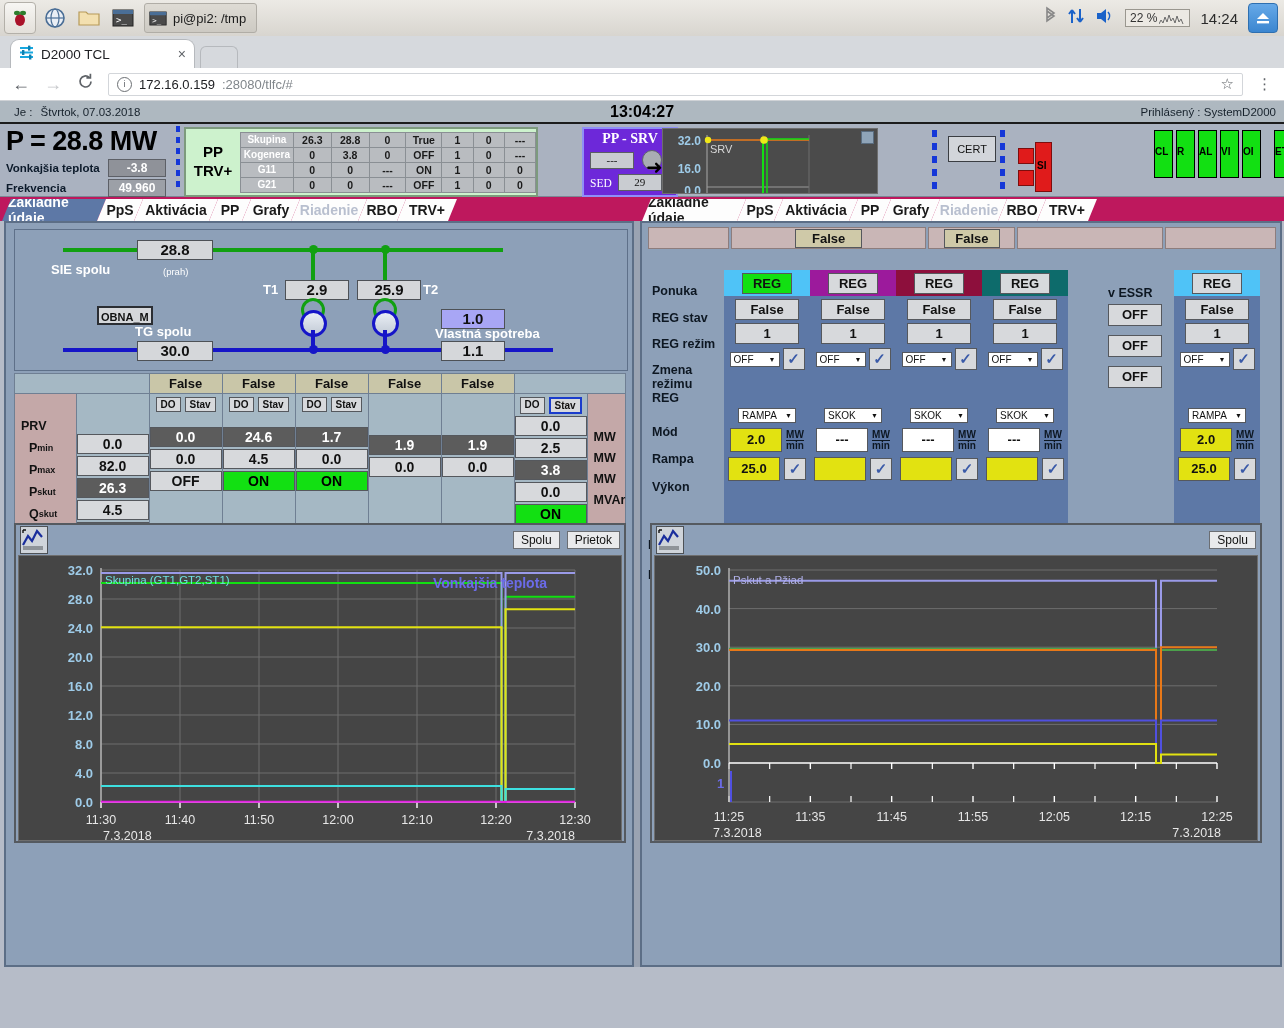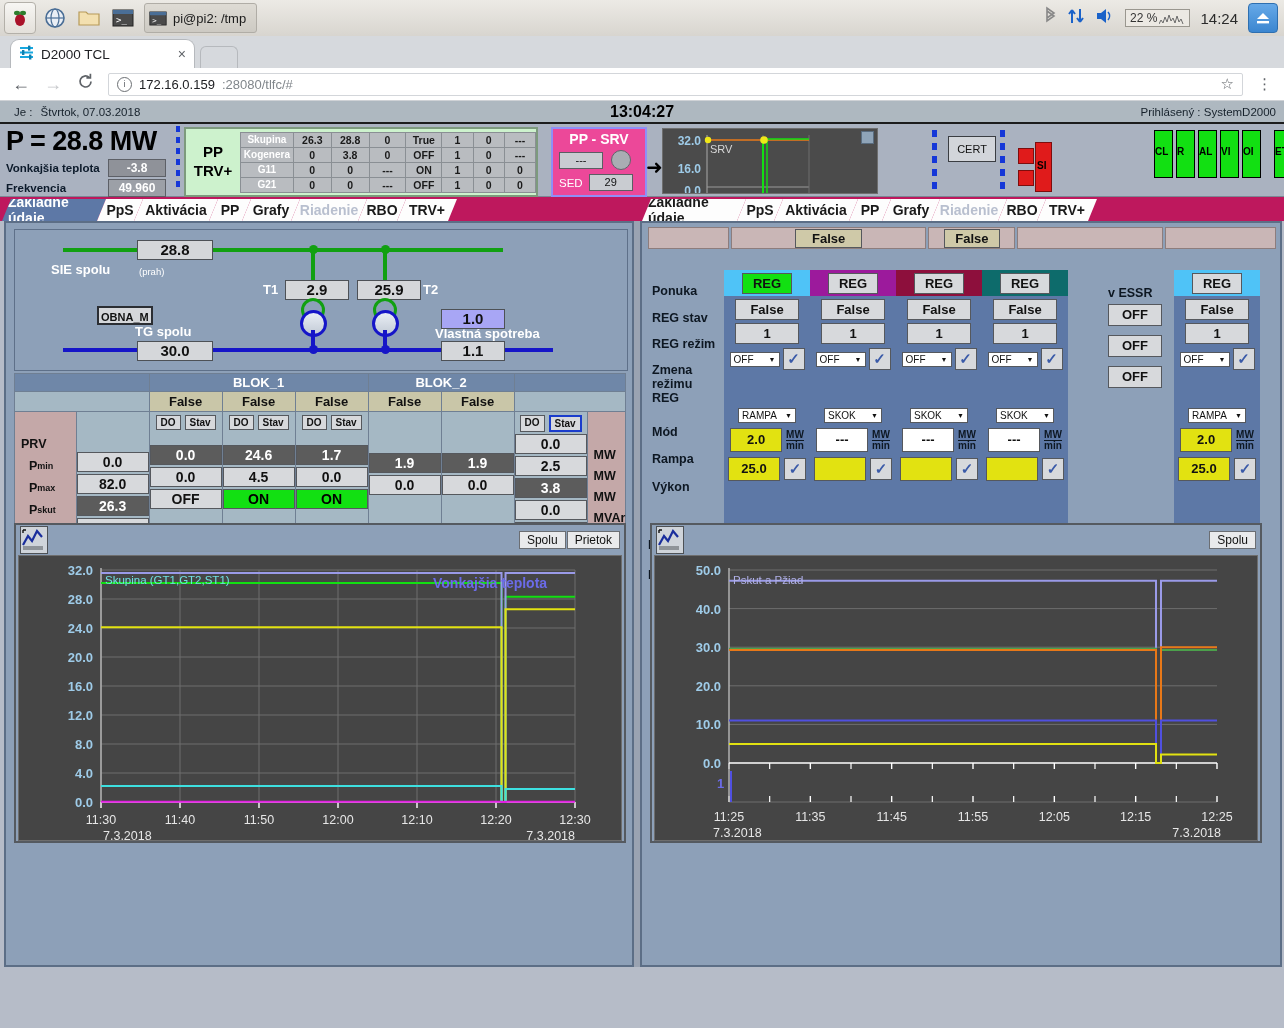--- a/index.html
+++ b/index.html
@@ -86,22 +86,22 @@
   #pptrv td{border:1px solid #8a8f94;font-size:10.5px;font-weight:bold;text-align:center;
     height:14px;padding:0 2px;color:#1a1a1a;background:#b9bcc0;}
   #pptrv td.rowhdr{color:#fff;width:48px;font-size:10px;}
   td.c-teal{background:#0d6b6b;}
   td.c-pur{background:#8a0d8a;}
   td.c-mar{background:#8a0d3c;}
   td.g-dark{background:#12c412;color:#000;}
   td.g-light{background:#98ec98;color:#000;}
   td.w-cell{background:#c3c6ca;}
 
-  #ppsrv{position:absolute;left:551px;top:3px;width:92px;height:66px;background:#ec4899;
-    border:2px solid #8f8ff7;color:#fff;}
+  #ppsrv{position:absolute;left:582px;top:3px;width:92px;height:66px;background:#6d28d9;
+    border:2px solid #8f8ff7;color:#fff;font-family:Liberation Serif, serif;}
   #ppsrv .ttl{text-align:center;font-size:14px;font-weight:bold;padding-top:2px;}
   #ppsrv .r{display:flex;align-items:center;gap:8px;padding:3px 6px 0 6px;}
   #ppsrv .dash{background:#c9ccd1;border:1px solid #5b5e63;color:#111;font-size:11px;
     width:42px;text-align:center;height:15px;line-height:15px;}
   #ppsrv .circ{width:18px;height:18px;border-radius:50%;background:#a9adb3;border:1px solid #60646a;}
   #ppsrv .r2{display:flex;align-items:center;gap:6px;padding:4px 6px 0 6px;}
   #ppsrv .sed{font-size:11.5px;}
   #ppsrv .num{background:#c9ccd1;border:1px solid #5b5e63;color:#111;font-size:11px;
     width:42px;text-align:center;height:15px;line-height:15px;}
   .arrow-r{position:absolute;left:646px;top:33px;font-size:20px;color:#000;line-height:1;}
@@ -145,21 +145,21 @@
   #leftpanel{position:absolute;left:4px;top:0;width:630px;height:746px;}
   #rightpanel{position:absolute;left:640px;top:0;width:642px;height:746px;}
 
   
   #schem{position:absolute;left:8px;top:6px;width:612px;height:140px;background:#8da0b8;
     border:1px solid #5e7089;}
   .val-box{position:absolute;background:#d5d7da;border:1px solid #4d5156;font-size:15px;font-weight:bold;
     color:#111;text-align:center;line-height:18px;height:18px;}
   .val-box.blue{background:#a8a6f5;}
   .schlabel{position:absolute;font-size:13px;font-weight:bold;color:#fff;}
-  .schlabel.sm{font-size:9.5px;font-weight:normal;}
+  .schlabel.sm{font-size:9.5px;font-weight:normal;margin-left:24px;}
   .gline{position:absolute;background:#11a011;}
   .bline{position:absolute;background:#1515c8;}
   .gnode{position:absolute;width:9px;height:9px;border-radius:50%;background:#11a011;}
   .bnode{position:absolute;width:9px;height:9px;border-radius:50%;background:#1515c8;}
   .gcirc{position:absolute;width:24px;height:24px;border-radius:50%;border:3px solid #11a011;box-sizing:border-box;}
   .bcirc{position:absolute;width:27px;height:27px;border-radius:50%;border:3px solid #1515c8;box-sizing:border-box;
     background:linear-gradient(#e9eef5,#c3cbd6);}
   #obna{position:absolute;left:82px;top:76px;width:56px;height:19px;background:#d5d7da;border:2px solid #2b2e33;
     font-size:11px;font-weight:bold;color:#111;overflow:hidden;line-height:19px;padding-left:2px;box-sizing:border-box;}
 
@@ -219,21 +219,21 @@
   .pbox.red{color:#8d1414;}
   .pbox.blk{color:#111;}
   .essr{font-size:12.5px;font-weight:bold;color:#0d1722;}
   .offbtn{background:#d7d9dc;border:1px solid #55585d;font-size:13px;font-weight:bold;color:#111;
     text-align:center;width:52px;height:20px;line-height:20px;}
 
   
   .chartwrap{position:absolute;border:2px solid #555a60;box-sizing:border-box;background:#8da0b8;}
   .charthdr{height:30px;background:#8da0b8;display:flex;align-items:center;padding:0 4px;}
   .chartico{width:26px;height:26px;background:#cfd4da;border:1px solid #4d5156;position:relative;overflow:hidden;}
-  .chartbtns{margin-left:auto;display:flex;gap:1px;justify-content:space-between;}
+  .chartbtns{margin-left:auto;display:flex;gap:7px;justify-content:space-between;}
   .chartbtns div{background:#e9eaec;border:1px solid #6b6e73;font-size:12px;color:#111;padding:1px 7px;}
   .plot{position:absolute;left:2px;right:2px;bottom:2px;background:#454545;border:1px solid #6e6e6e;}
 
   
   #bottombar{position:absolute;left:0;top:1002px;width:1284px;height:26px;background:#b6bcc8;}
   #appbottom{position:absolute;left:0;top:871px;width:1284px;height:30px;background:#b6bcc8;}
 </style>
 </head>
 <body>
 
@@ -548,26 +548,20 @@
         <div class="bline" style="left:368px;top:100px;width:4px;height:20px;"></div>
 
         <div class="val-box blue" style="left:426px;top:79px;width:62px;">1.0</div>
         <div class="schlabel" style="left:420px;top:96px;">Vlastná spotreba</div>
         <div class="val-box" style="left:426px;top:111px;width:62px;">1.1</div>
       </div>
 
       <div id="bloktbl">
         <table>
           <tbody>
-              <tr>
-            <td class="bk-blank" colspan="2" style="width:145px;"></td>
-            <td class="bk-hdr" colspan="3">BLOK_1</td>
-            <td class="bk-hdr" colspan="2">BLOK_2</td>
-            <td class="bk-blank" colspan="2"></td>
-          </tr>
           <tr id="false-row">
                 <td class="bk-body" colspan="2"></td>
                 <td class="bk-false">False</td>
                 <td class="bk-false">False</td>
                 <td class="bk-false">False</td>
                 <td class="bk-false">False</td>
                 <td class="bk-false">False</td>
                 <td class="bk-body" colspan="2"></td>
               </tr>
           <tr>

